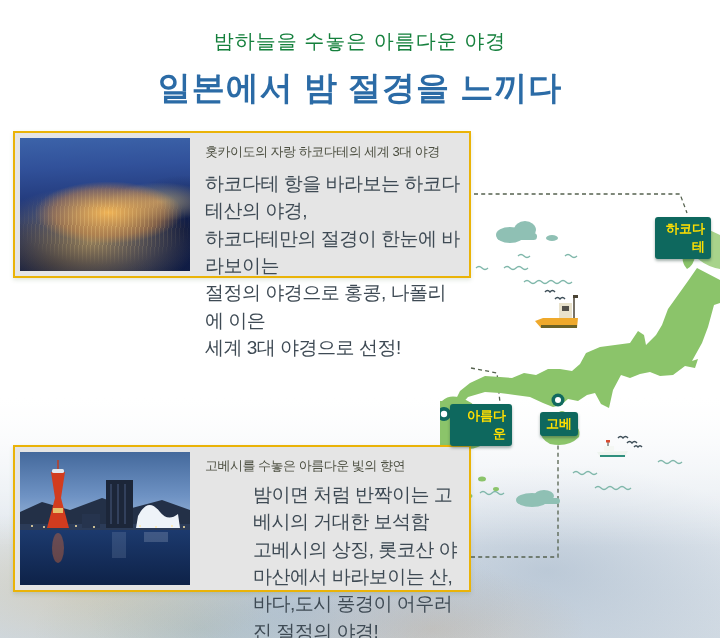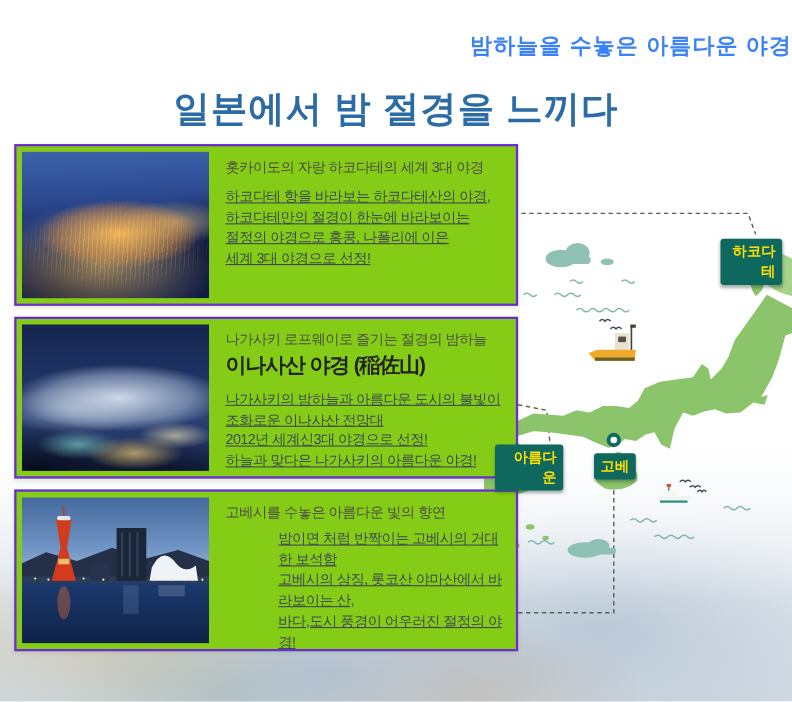--- a/index.html
+++ b/index.html
@@ -13,32 +13,32 @@
       radial-gradient(ellipse 280px 110px at 12% 78%,rgba(196,176,128,.40),transparent 70%),
       radial-gradient(ellipse 300px 120px at 42% 88%,rgba(148,168,192,.45),transparent 72%),
       radial-gradient(ellipse 320px 150px at 76% 72%,rgba(142,164,188,.40),transparent 72%),
       radial-gradient(ellipse 220px 90px at 60% 96%,rgba(206,156,96,.28),transparent 70%),
       radial-gradient(ellipse 240px 100px at 28% 96%,rgba(120,150,130,.25),transparent 70%),
       linear-gradient(180deg,rgba(222,230,238,.25) 0%,rgba(203,214,225,.6) 55%,rgba(186,200,213,.68) 100%);
   }
 
   
   .header{position:absolute;left:0;top:28px;width:100%;text-align:center;z-index:5;}
-  .header .sub{font-size:20px;font-weight:700;color:#3b82f6;letter-spacing:1px;text-align:right;}
-  .header .main{font-size:33px;font-weight:800;color:#2b6ba6;letter-spacing:1px;margin-top:22px;}
-
-  
-  .card{position:absolute;left:13px;width:454px;height:143px;background:#84cc16;
-        border:2px solid #6d28d9;box-shadow:0 2px 4px rgba(90,120,70,.18);z-index:4;}
+  .header .sub{font-size:20px;font-weight:400;color:#15803d;letter-spacing:1px;}
+  .header .main{font-size:33px;font-weight:800;color:#2b6ba6;letter-spacing:1px;margin-top:11px;}
+
+  
+  .card{position:absolute;left:13px;width:454px;height:143px;background:#e5e5e5;
+        border:2px solid #eab308;box-shadow:0 2px 4px rgba(90,120,70,.18);z-index:4;}
   .card.c1{top:131px;} .card.c2{top:288px;} .card.c3{top:445px;}
   .photo{position:absolute;left:5px;top:5px;width:170px;height:133px;overflow:hidden;}
   .card-text{position:absolute;left:190px;top:10px;right:8px;}
   .tagline{font-size:13px;color:#4c4f41;letter-spacing:-0.5px;}
   .card-title{font-size:19px;font-weight:800;color:#222;letter-spacing:-1px;margin-top:4px;white-space:pre-line;line-height:1.2;}
-  .card-body{font-size:13px;color:#3e4a54;margin-top:9px;line-height:1.44;white-space:pre-line;letter-spacing:-0.5px;text-decoration:underline;}
+  .card-body{font-size:19px;color:#3e4a54;margin-top:9px;line-height:1.44;white-space:pre-line;letter-spacing:-0.5px;}
   .c3 .card-body{margin-top:6px;margin-left:48px;}
 
   
   .ph1{background:
       radial-gradient(ellipse 100px 42px at 52% 56%,rgba(248,184,84,.95),rgba(238,150,62,.4) 55%,transparent 74%),
       radial-gradient(ellipse 150px 80px at 42% 78%,rgba(250,200,100,.55),transparent 70%),
       radial-gradient(ellipse 70px 26px at 82% 48%,rgba(255,220,130,.55),transparent 75%),
       radial-gradient(ellipse 120px 60px at 20% 95%,rgba(10,18,52,.9),transparent 80%),
       radial-gradient(ellipse 90px 70px at 96% 70%,rgba(12,22,58,.9),transparent 80%),
       linear-gradient(178deg,#3c63a9 0%,#31519a 22%,#243c7e 45%,#1a2b60 68%,#111e47 100%);}
@@ -84,31 +84,20 @@
     <div class="photo ph1"></div>
     <div class="card-text">
       <div class="tagline">홋카이도의 자랑 하코다테의 세계 3대 야경</div>
       <div class="card-body">하코다테 항을 바라보는 하코다테산의 야경,
 하코다테만의 절경이 한눈에 바라보이는
 절정의 야경으로 홍콩, 나폴리에 이은
 세계 3대 야경으로 선정!</div>
     </div>
   </div>
 
-  <div class="card c2">
-    <div class="photo ph2"></div>
-    <div class="card-text">
-      <div class="tagline">나가사키 로프웨이로 즐기는 절경의 밤하늘</div>
-      <div class="card-title">이나사산 야경 (稲佐山)</div>
-      <div class="card-body">나가사키의 밤하늘과 아름다운 도시의 불빛이
-조화로운 이나사산 전망대
-2012년 세계신3대 야경으로 선정!
-하늘과 맞다은 나가사키의 아름다운 야경!</div>
-    </div>
-  </div>
 
   <div class="card c3">
     <div class="photo">
       <svg width="170" height="133" viewBox="0 0 170 133">
         <defs>
           <linearGradient id="sky3" x1="0" y1="0" x2="0" y2="1">
             <stop offset="0" stop-color="#44699c"></stop>
               <stop offset="0.6" stop-color="#6f93c4"></stop>
               <stop offset="1" stop-color="#9db8d8"></stop>
           </linearGradient>

